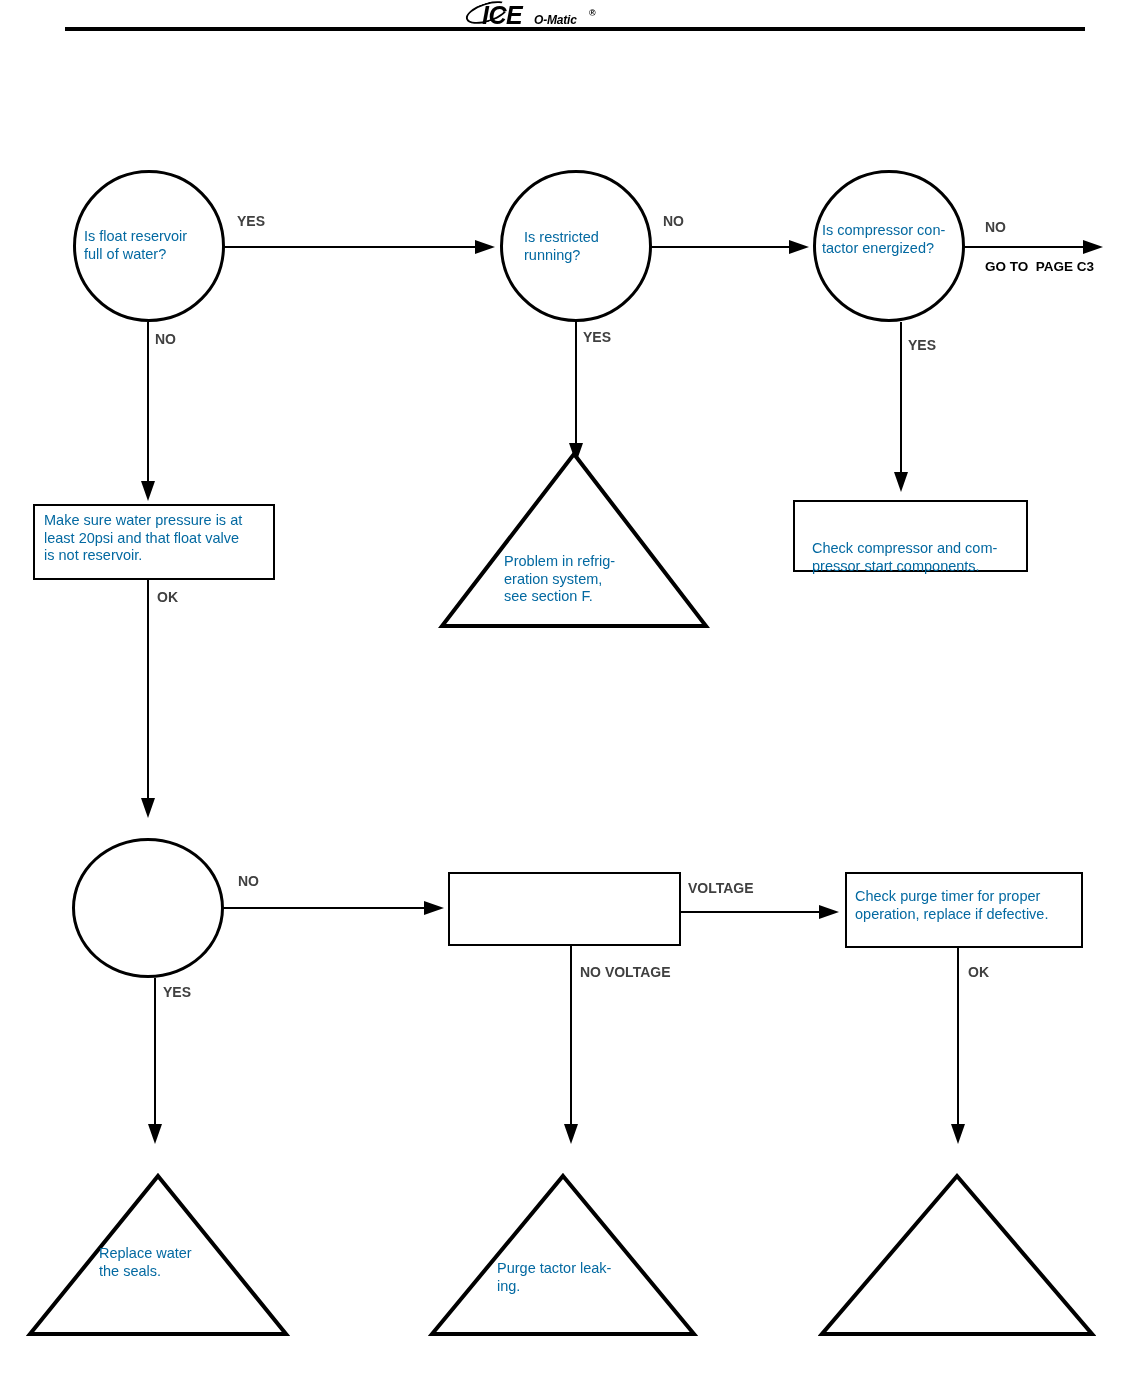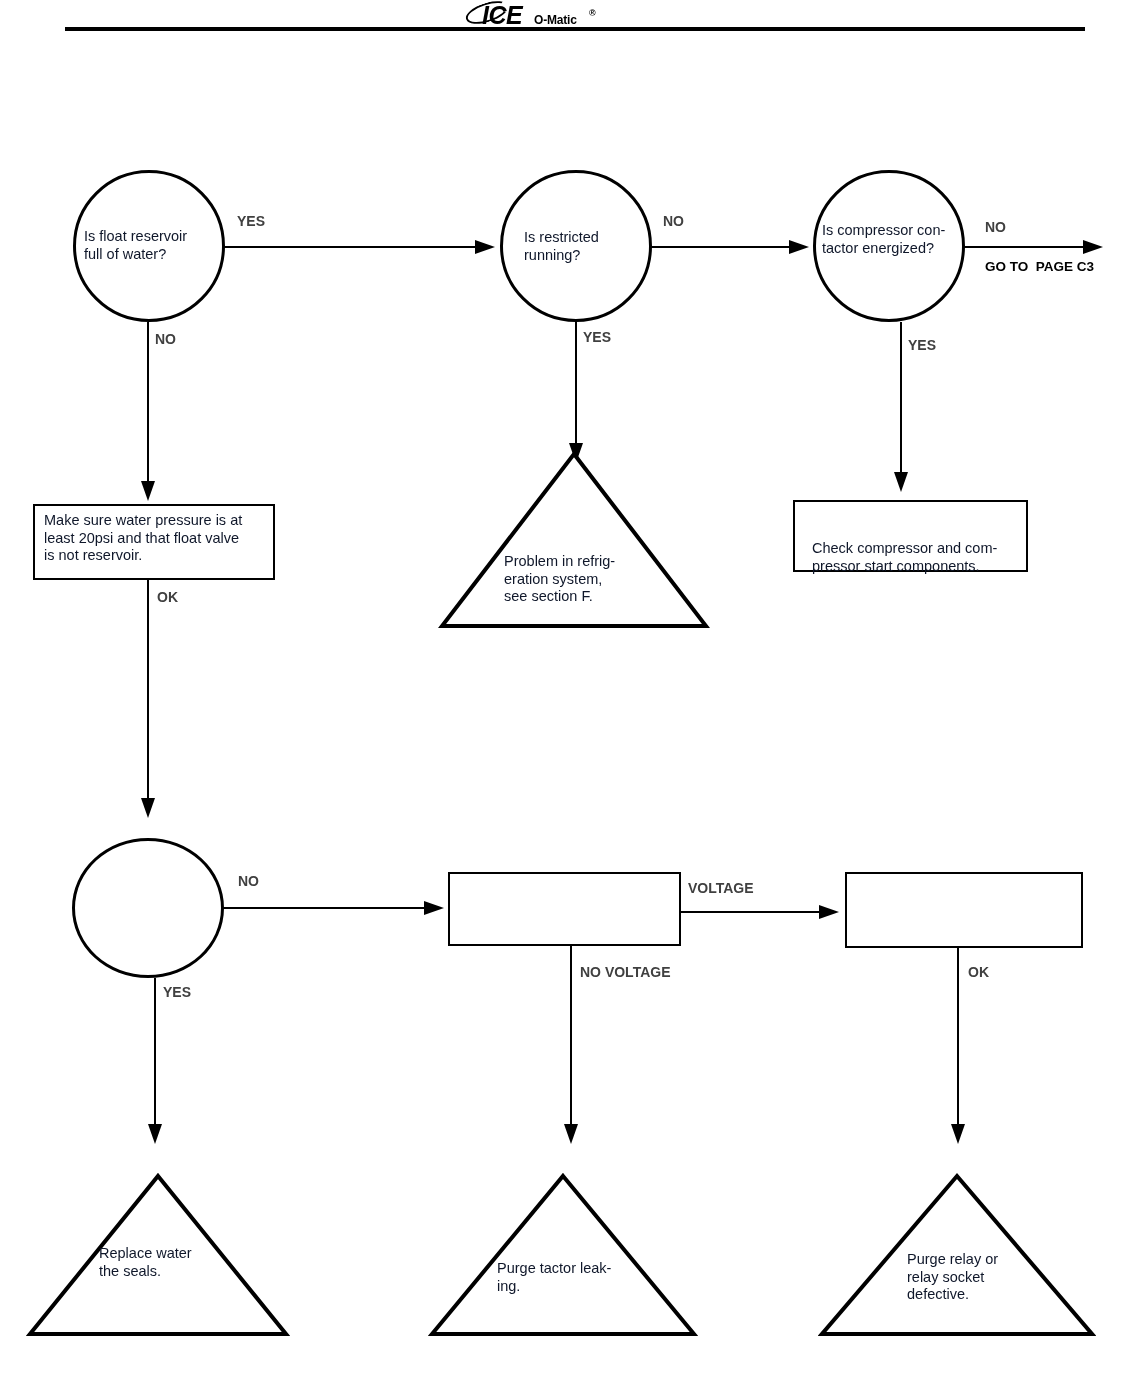--- a/index.html
+++ b/index.html
@@ -49,20 +49,21 @@
     font-size: 25px;
     letter-spacing: -0.5px;
     line-height: 25px;
   }
   .logo-omatic {
     position: absolute;
     left: 79px;
     top: 12px;
     font-family: "Liberation Sans", sans-serif;
     font-weight: bold;
+    font-style: italic;
     font-size: 12px;
     line-height: 12px;
     letter-spacing: -0.2px;
     text-align: right;
   }
   .logo-reg {
     position: absolute;
     left: 134px;
     top: 7px;
     font-size: 9px;
@@ -95,21 +96,21 @@
   .node-tri {
     position: absolute;
   }
   .node-tri svg { display: block; }
 
   .node-text {
     position: absolute;
     font-size: 14.5px;
     line-height: 17.5px;
     white-space: pre-line;
-    color: #0f172a;
+    color: #0369a1;
   }
 
   
   .edge-label {
     position: absolute;
     font-size: 14px;
     font-weight: bold;
     line-height: 16px;
     white-space: pre;
     color: #404040;
@@ -221,20 +222,22 @@
 
   <div class="conn-v" style="left:147px; top:580px; width:2px; height:222px;"></div>
   <div class="arrow-down" style="left:141px; top:798px;"></div>
   <div class="edge-label" style="left:157px; top:589px;">OK</div>
 
   <div class="node-circle" style="left:72px; top:838px; width:152px; height:140px;"></div>
 
   <div class="node-box" style="left:448px; top:872px; width:233px; height:74px;"></div>
 
   <div class="node-box" style="left:845px; top:872px; width:238px; height:76px;"></div>
+  <div class="node-text" style="left:855px; top:888px; width:226px;">Check purge timer for proper
+operation, replace if defective.</div>
 
   <div class="conn-h" style="left:223px; top:907px; width:202px;"></div>
   <div class="arrow-right" style="left:424px; top:901px;"></div>
   <div class="edge-label" style="left:238px; top:873px;">NO</div>
 
   <div class="conn-h" style="left:681px; top:911px; width:140px;"></div>
   <div class="arrow-right" style="left:819px; top:905px;"></div>
   <div class="edge-label" style="left:688px; top:880px;">VOLTAGE</div>
 
   <div class="conn-v" style="left:154px; top:978px; width:2px; height:150px;"></div>
@@ -263,17 +266,14 @@
     </svg>
   </div>
   <div class="node-text" style="left:497px; top:1260px; width:170px;">Purge tactor leak-
 ing.</div>
 
   <div class="node-tri" style="left:818px; top:1172px; width:278px; height:166px;">
     <svg width="278" height="166" viewBox="0 0 278 166">
       <polygon points="139,4 274,162 4,162" fill="#ffffff" stroke="#000000" stroke-width="4"></polygon>
     </svg>
   </div>
-  <div class="node-text" style="left:907px; top:1251px; width:170px;">Purge relay or
-relay socket
-defective.</div>
 
 </div>
 
 </body></html>

